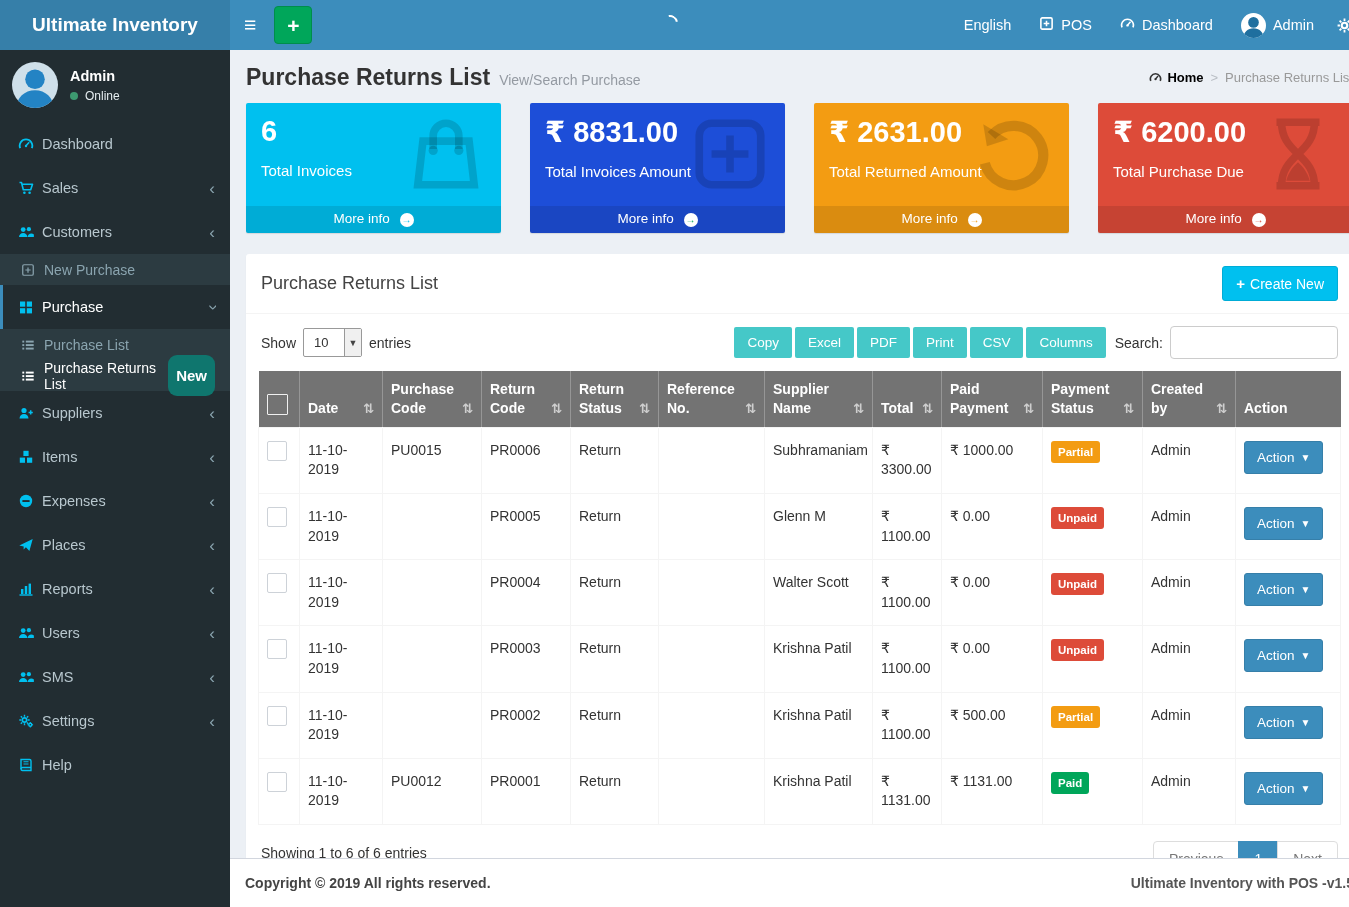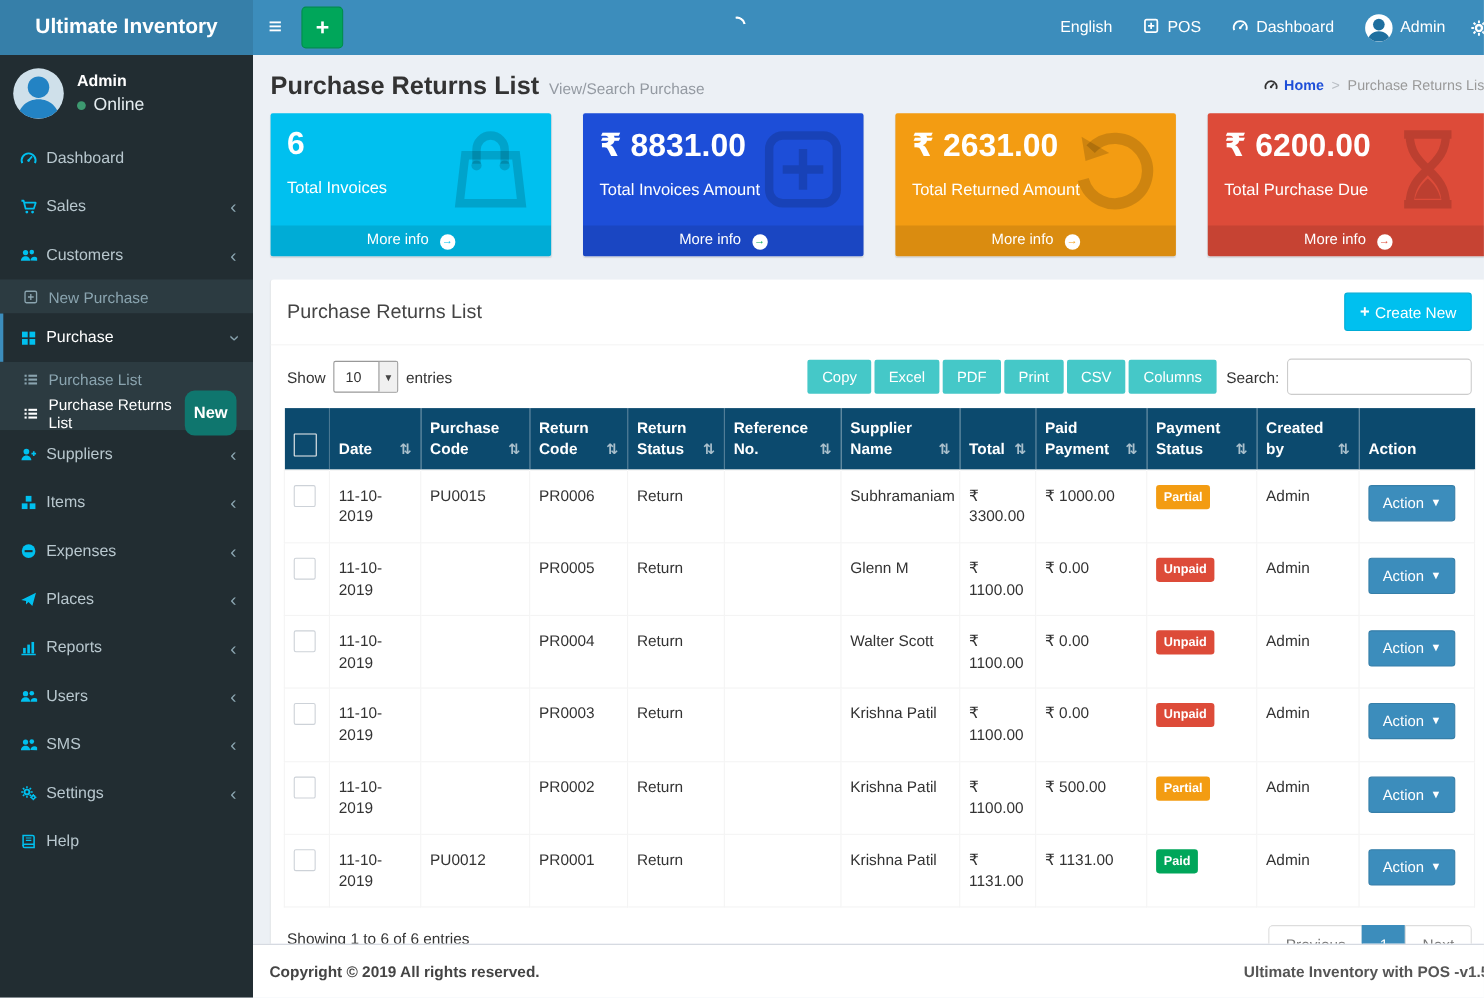--- a/index.html
+++ b/index.html
@@ -8,21 +8,21 @@
   .app { position:relative; width:1162px; height:907px; display:flex; }
 
   
   .sidebar { width:230px; min-width:230px; background:#222d32; height:100%; display:flex; flex-direction:column; }
   .logo { height:50px; background:#367fa9; color:#fff; font-size:19px; font-weight:bold; display:flex; align-items:center; justify-content:center; }
   .user-panel { display:flex; align-items:center; padding:12px 12px 14px 12px; }
   .avatar-lg { width:46px; height:46px; border-radius:50%; background:#cfe0ea; overflow:hidden; position:relative; flex:none; }
   .avatar-lg svg { width:46px; height:46px; color:#2383c4; display:block; }
   .user-meta { margin-left:12px; }
   .user-name { color:#fff; font-weight:bold; font-size:14.5px; }
-  .user-status { color:#e4ecef; font-size:16px; margin-top:5px; display:flex; align-items:center; }
+  .user-status { color:#e4ecef; font-size:12px; margin-top:5px; display:flex; align-items:center; }
   .dot { width:8px; height:8px; border-radius:50%; background:#3d9970; margin-right:7px; display:inline-block; }
   .menu { flex:1; }
   .menu-item { height:44px; display:flex; align-items:center; padding:0 15px; color:#b8c7ce; font-size:14.5px; cursor:pointer; border-left:3px solid transparent; }
   .menu-item .s-icon { width:24px; color:#00c0ef; display:inline-flex; }
   .menu-item .s-icon svg { width:16px; height:16px; }
   .menu-item .s-label { flex:1; }
   .menu-item .chev { color:#8aa4af; font-size:17px; line-height:1; }
   .menu-item .chev.chev-down { transform:rotate(-90deg); }
   .menu-item.active { color:#fff; border-left-color:#3c8dbc; background:#222d32; }
   .menu-item.sub { height:31px; background:#2c3b41; color:#8aa4af; padding-left:21px; border-left:none; font-size:14px; }
@@ -45,21 +45,21 @@
   .nav-gear { padding:0 16px 0 8px; }
   .nav-gear svg { width:17px; height:17px; }
 
   .content { flex:1; padding:0 13px; overflow:hidden; }
 
   .content-header { display:flex; align-items:center; justify-content:space-between; padding:14px 3px 12px 3px; }
   .ph-left { display:flex; align-items:baseline; }
   .page-title { font-size:23px; font-weight:600; color:#333; }
   .page-subtitle { font-size:14px; color:#949aa2; margin-left:9px; }
   .breadcrumb { display:flex; align-items:center; gap:7px; font-size:13px; color:#999; }
-  .breadcrumb .bc-home { color:#1d4ed8; font-weight:600; display:flex; align-items:center; gap:5px; cursor:pointer; }
+  .breadcrumb .bc-home { color:#000000; font-weight:600; display:flex; align-items:center; gap:5px; cursor:pointer; }
   .breadcrumb .bc-home svg { width:13px; height:13px; color:#333; }
   .bc-sep { color:#b9bec4; }
 
   
   .info-row { display:grid; grid-template-columns:repeat(4,1fr); gap:29px; padding:0 3px; }
   .info-box { border-radius:2px; color:#fff; box-shadow:0 1px 1px rgba(0,0,0,.1); overflow:hidden; position:relative; height:130px; display:flex; flex-direction:column; }
   .ib-body { flex:1; padding:12px 15px 0 15px; position:relative; z-index:1; }
   .ib-value { font-size:29px; font-weight:bold; }
   .ib-label { font-size:15px; margin-top:14px; }
   .ib-icon { position:absolute; right:14px; top:10px; color:rgba(0,0,0,0.15); z-index:0; }
@@ -81,21 +81,21 @@
   .fs-arrow { width:17px; border-left:1px solid #999; background:#f0f0f0; display:flex; align-items:center; justify-content:center; font-size:9px; color:#444; }
   .toolbar-spacer { flex:1; }
   .export-group { display:flex; gap:3px; margin-right:9px; }
   .btn-export { background:#45c8c8; border:none; color:#fff; font-size:13.5px; padding:8px 13px; border-radius:2px; cursor:pointer; }
   .search-group { display:flex; align-items:center; gap:7px; font-size:14px; color:#333; }
   .search-input { width:168px; height:33px; border:1px solid #ccc; border-radius:4px; padding:0 9px; font-size:14px; font-family:inherit; }
 
   
   .table-wrap { padding:2px 12px 0 12px; }
   table { width:100%; border-collapse:collapse; table-layout:fixed; font-size:14px; }
-  thead th { background:#0c4a6e; color:#fff; font-weight:bold; vertical-align:bottom; padding:9px 8px; border-left:1px solid rgba(255,255,255,0.25); height:56px; text-align:left; cursor:pointer; }
+  thead th { background:#737373; color:#fff; font-weight:bold; vertical-align:bottom; padding:9px 8px; border-left:1px solid rgba(255,255,255,0.25); height:56px; text-align:left; cursor:pointer; }
   thead th:first-child { border-left:none; }
   .th-inner { display:flex; justify-content:space-between; align-items:flex-end; gap:4px; line-height:1.35; }
   .sort-icon { color:rgba(255,255,255,0.65); font-size:13px; flex:none; }
   .cb-th { width:41px; }
   .hdr-checkbox { width:21px; height:21px; border:1.5px solid #f0f0f0; background:transparent; display:inline-block; border-radius:1px; cursor:pointer; }
   tbody td { border:1px solid #f4f4f4; padding:13px 8px; vertical-align:top; background:#fff; color:#333; line-height:1.4; }
   .checkbox { width:20px; height:20px; border:1px solid #cdd2d8; background:#fff; border-radius:2px; display:inline-block; cursor:pointer; }
   .status-badge { display:inline-block; color:#fff; font-size:11.5px; font-weight:bold; padding:3px 7px; border-radius:3px; }
   .btn-action { background:#3c8dbc; border:1px solid #367fa9; color:#fff; font-size:13.5px; padding:8px 12px; border-radius:3px; cursor:pointer; display:inline-flex; align-items:center; gap:6px; }
   .btn-action .caret { font-size:10px; }

